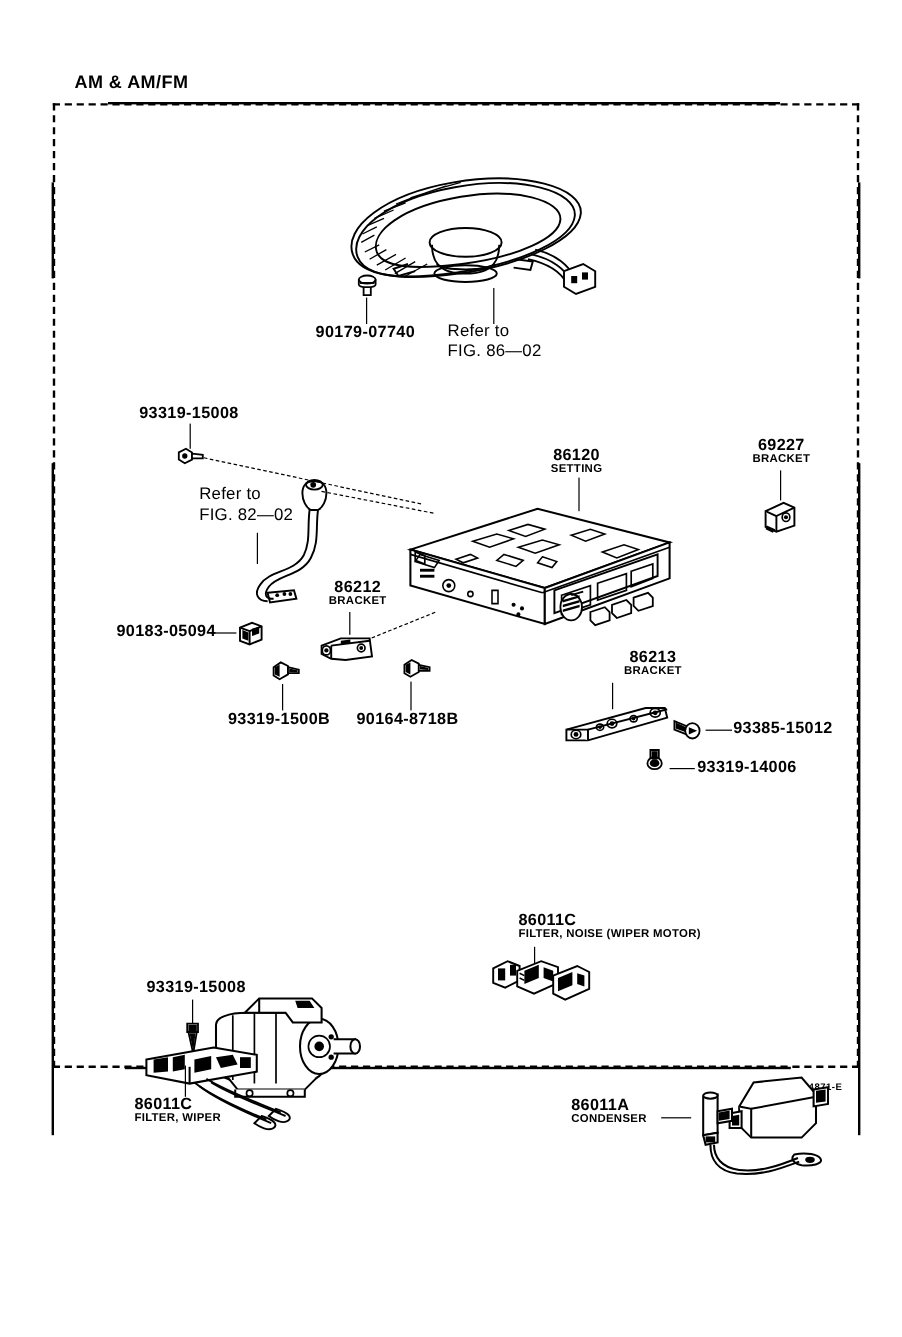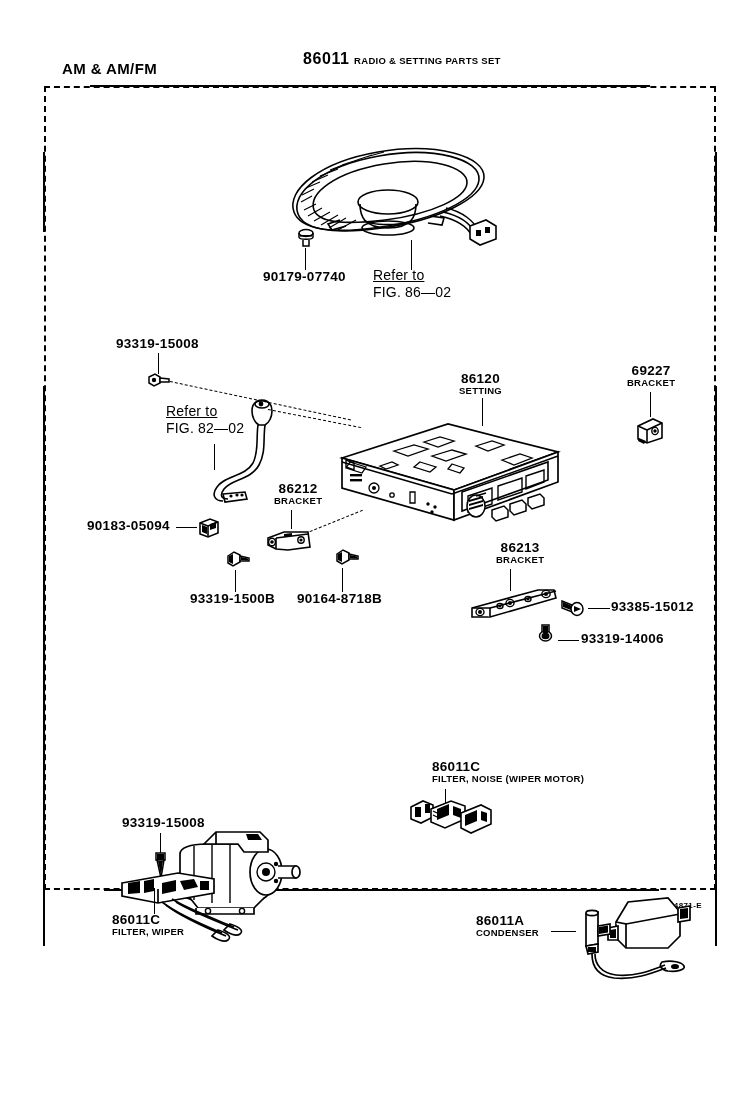--- a/index.html
+++ b/index.html
@@ -34,45 +34,41 @@
   .s-right2{right:-1px;top:300px;width:2px;height:560px;}
 
   .code-br{position:absolute;right:14px;bottom:-20px;font-size:8px;
            font-weight:bold;letter-spacing:.4px;}
 
   
   .lbl{position:absolute;white-space:nowrap;line-height:1.05;}
   .lbl .l1{font-size:13.5px;font-weight:bold;letter-spacing:.3px;display:block;}
   .lbl .l2{font-size:9.5px;font-weight:bold;letter-spacing:.25px;display:block;
            margin-top:0px;}
-  .lbl.refer .l1{font-size:14px;font-weight:normal;letter-spacing:.2px;text-decoration:underline;}
+  .lbl.refer .l1{font-size:14px;font-weight:normal;letter-spacing:.2px;}
   .lbl.refer .l2{font-size:14px;font-weight:normal;letter-spacing:.2px;margin-top:2px;}
   .ctr{text-align:center;}
 
   
   .lead{position:absolute;background:#000;}
   .lead-v{width:1.4px;}
   .lead-h{height:1.4px;}
   .dashline{position:absolute;height:0;border-top:1.3px dashed #000;
             transform-origin:0 0;}
 
   svg.art{position:absolute;overflow:visible;}
   svg.art *{vector-effect:non-scaling-stroke;}
 </style>
 </head>
 <body>
 
 <div class="page">
 
   <div class="hdr-left">AM &amp; AM/FM</div>
 
-  <div class="hdr-center">
-    <span class="hdr-num">86011</span>
-    <span class="hdr-sub">RADIO &amp; SETTING PARTS SET</span>
-  </div>
 
   <div class="frame">
     <div class="fr-edge edge-top"></div>
     <div class="fr-edge edge-bot"></div>
     <div class="fr-edge edge-l"></div>
     <div class="fr-edge edge-r"></div>
     <div class="solid s-top"></div>
     <div class="solid s-bot"></div>
     <div class="solid s-left"></div>
     <div class="solid s-right"></div>
@@ -294,21 +290,21 @@
       <ellipse cx="10" cy="15" rx="3.4" ry="3.8"></ellipse>
       <circle cx="39" cy="13" r="3.2"></circle>
     </g>
     <g fill="#000">
       <circle cx="10" cy="15" r="1.8"></circle>
       <circle cx="39" cy="13" r="1.6"></circle>
       <path d="M22 7 L30 6 L30 9 L22 10 Z"></path>
     </g>
   </svg>
 
-  <div class="lbl" style="left:87px;top:519px;text-align:right;">
+  <div class="lbl" style="left:97px;top:519px;text-align:right;">
     <span class="l1">90183-05094</span>
   </div>
   <div class="lead lead-h" style="left:176px;top:527px;width:21px;"></div>
   <svg class="art" style="left:196px;top:516px;" width="26" height="24" viewBox="0 0 26 24">
     <g fill="#fff" stroke="#000" stroke-width="1.6">
       <path d="M4 7 L14 3 L22 6 L22 17 L12 21 L4 18 Z"></path>
       <path d="M4 7 L12 10 L12 21"></path>
       <path d="M12 10 L22 6"></path>
     </g>
     <g fill="#000">
@@ -340,21 +336,21 @@
     <g fill="#000">
       <path d="M5 6 L9 4 L9 14 L5 12 Z"></path>
       <path d="M17 7 L24 8.6 L24 10.4 L17 10 Z"></path>
     </g>
   </svg>
   <div class="lead lead-v" style="left:342px;top:568px;height:24px;"></div>
   <div class="lbl" style="left:297px;top:592px;">
     <span class="l1">90164-8718B</span>
   </div>
 
-  <div class="lbl ctr" style="left:496px;top:541px;">
+  <div class="lbl ctr" style="left:520px;top:541px;">
     <span class="l1">86213</span>
     <span class="l2">BRACKET</span>
   </div>
   <div class="lead lead-v" style="left:510px;top:569px;height:22px;"></div>
 
   <svg class="art" style="left:466px;top:584px;" width="100" height="38" viewBox="0 0 100 38">
     <g fill="#fff" stroke="#000" stroke-width="1.6">
       <path d="M6 24 L72 6 L88 6 L90 14 L24 33 L6 33 Z"></path>
       <path d="M6 24 L24 24 L24 33"></path>
       <path d="M24 24 L90 7"></path>

